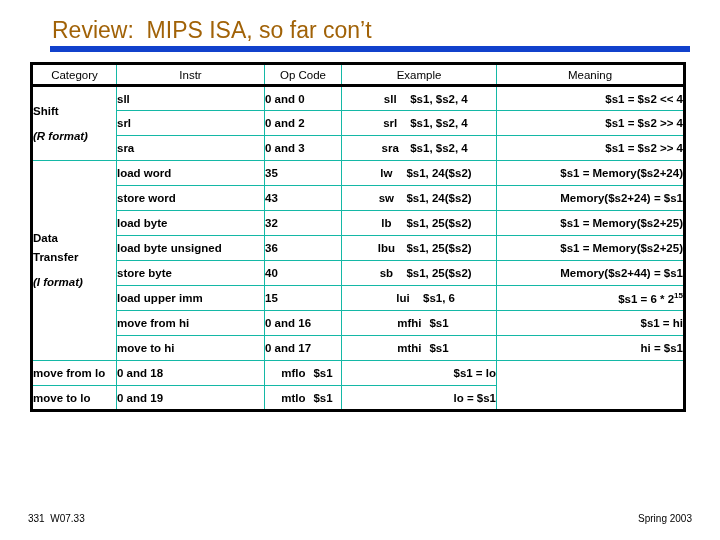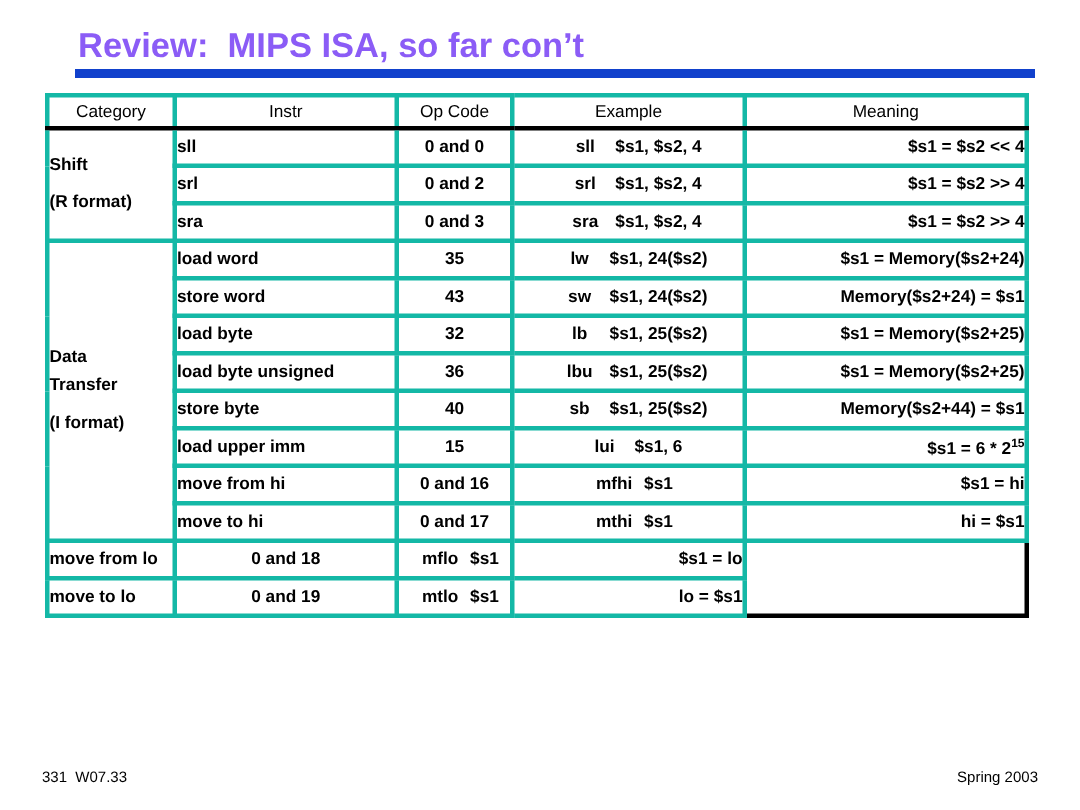--- a/index.html
+++ b/index.html
@@ -14,22 +14,22 @@
     overflow: hidden;
     position: relative;
   }
 
   
   #slide-title {
     position: absolute;
     left: 52px;
     top: 16px;
     font-size: 23px;
-    font-weight: bold;
-    color: #8b5cf6;
+    font-weight: normal;
+    color: #a16207;
     letter-spacing: 0px;
     white-space: pre;
     line-height: 28px;
   }
   #title-rule {
     position: absolute;
     left: 50px;
     top: 46px;
     width: 640px;
     height: 6px;
@@ -40,21 +40,21 @@
   #isa-table {
     position: absolute;
     left: 30px;
     top: 62px;
     width: 653px;
     border-collapse: collapse;
     table-layout: fixed;
     border: 3px solid #000000;
   }
   #isa-table td, #isa-table th {
-    border: 3px solid #14b8a6;
+    border: 1px solid #14b8a6;
     padding: 0;
     font-size: 11.5px;
     font-weight: bold;
     color: #000000;
     vertical-align: middle;
     height: 25px;
     box-sizing: border-box;
   }
 
   
@@ -75,23 +75,23 @@
   .col-meaning  { width: 188px; }
 
   
   td.c-category {
     padding: 4px 0 4px 5px;
     vertical-align: top;
     border-right: 3px solid #000000;
     line-height: 19px;
     margin-left: 16px;
   }
-  td.c-category .cat-sub { display: block; margin-top: 6px; }
+  td.c-category .cat-sub { display: block; margin-top: 6px; font-style: italic; }
   td.c-instr   { padding-left: 6px; text-align: left; }
-  td.c-opcode  { text-align: center; }
+  td.c-opcode  { text-align: left; }
   td.c-example { padding-left: 6px; text-align: center; white-space: nowrap; }
   td.c-meaning { padding-left: 6px; text-align: right; white-space: nowrap; }
 
   .ex-mn {
     display: inline-block;
     width: 40px;
   }
 
   
   tr.group-start > td { border-top: 3px solid #000000; }

